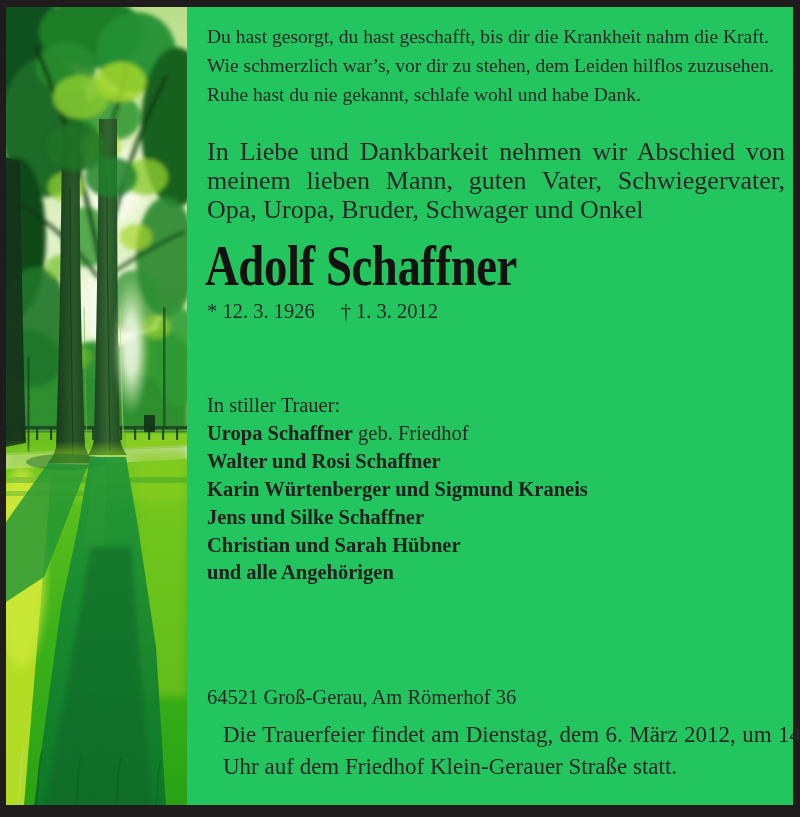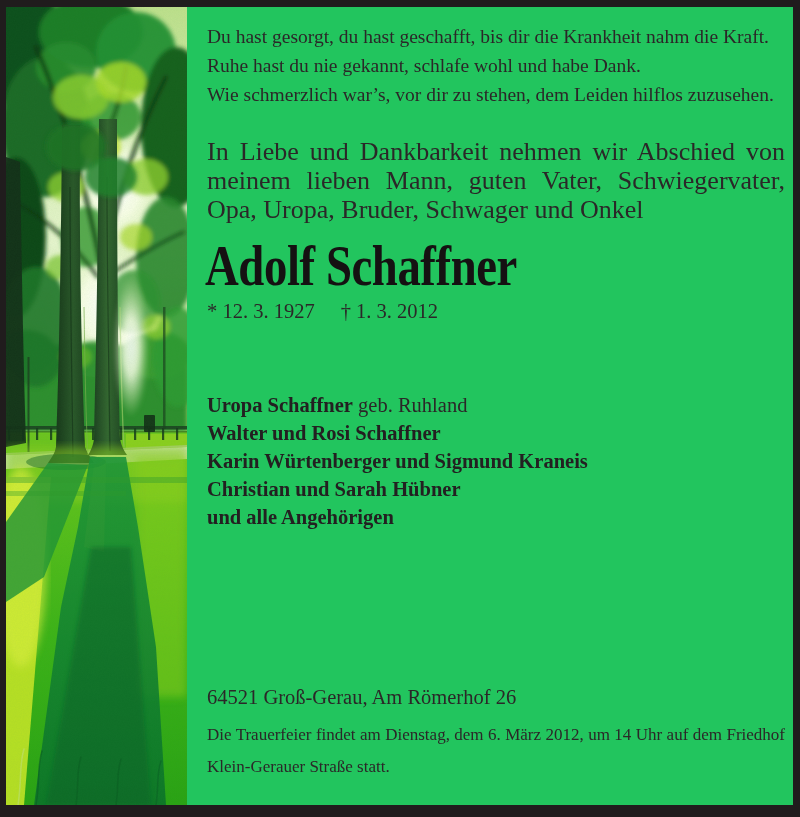--- a/index.html
+++ b/index.html
@@ -24,21 +24,21 @@
   .verse{left:20px;top:15px;font-size:19.5px;line-height:29px;white-space:nowrap;}
   .intro{left:20px;top:130px;width:578px;font-size:26px;line-height:29px;
          text-align:justify;text-align-last:left;}
   .name{left:18px;top:226px;font-size:57px;font-weight:700;color:#151112;
         letter-spacing:-0.5px;transform:scaleX(0.82);transform-origin:0 0;white-space:nowrap;}
   .dates{left:20px;top:293px;font-size:20.5px;white-space:nowrap;}
   .dates .death{margin-left:26px;}
   .mourning{left:20px;top:385px;font-size:20.5px;line-height:27.9px;}
   .mourning .row b{font-weight:700;color:#232021;}
   .address{left:20px;top:679px;font-size:20.5px;white-space:nowrap;}
-  .funeral{left:20px;top:712px;width:578px;font-size:17px;line-height:31.5px;
+  .funeral{left:36px;top:712px;width:578px;font-size:23px;line-height:31.5px;
            text-align:justify;text-align-last:left;}
 </style>
 </head>
 <body>
 
 <div class="notice">
 
   <div class="photo-wrap">
     <svg viewBox="0 0 181 798" preserveAspectRatio="none">
       <defs>
@@ -203,38 +203,40 @@
       </g>
 
       <rect x="0" y="0" width="181" height="798" filter="url(#grain)" opacity="0.25"></rect>
     </svg>
   </div>
 
   <div class="content">
 
     <div class="verse">
       <div>Du hast gesorgt, du hast geschafft, bis dir die Krankheit nahm die Kraft.</div>
+      <div>Wie schmerzlich war’s, vor dir zu stehen, dem Leiden hilflos zuzusehen.</div>
       <div>Ruhe hast du nie gekannt, schlafe wohl und habe Dank.</div>
-      <div>Wie schmerzlich war’s, vor dir zu stehen, dem Leiden hilflos zuzusehen.</div>
     </div>
 
     <div class="intro">In Liebe und Dankbarkeit nehmen wir Abschied von meinem lieben Mann, guten Vater, Schwiegervater, Opa, Uropa, Bruder, Schwager und Onkel</div>
 
     <div class="name">Adolf Schaffner</div>
 
     <div class="dates">
-      <span class="birth">* 12. 3. 1927</span><span class="death">† 1. 3. 2012</span>
+      <span class="birth">* 12. 3. 1926</span><span class="death">† 1. 3. 2012</span>
     </div>
 
     <div class="mourning">
-      <div class="row"><b>Uropa Schaffner</b><span> geb. Ruhland</span></div>
+      <div class="row">In stiller Trauer:</div>
+      <div class="row"><b>Uropa Schaffner</b><span> geb. Friedhof</span></div>
       <div class="row"><b>Walter und Rosi Schaffner</b><span></span></div>
       <div class="row"><b>Karin Würtenberger und Sigmund Kraneis</b><span></span></div>
+      <div class="row"><b>Jens und Silke Schaffner</b><span></span></div>
       <div class="row"><b>Christian und Sarah Hübner</b><span></span></div>
       <div class="row"><b>und alle Angehörigen</b><span></span></div>
     </div>
 
-    <div class="address">64521 Groß-Gerau, Am Römerhof 26</div>
+    <div class="address">64521 Groß-Gerau, Am Römerhof 36</div>
 
     <div class="funeral">Die Trauerfeier findet am Dienstag, dem 6. März 2012, um 14 Uhr auf dem Friedhof Klein-Gerauer Straße statt.</div>
 
   </div>
 </div>
 
 </body></html>

